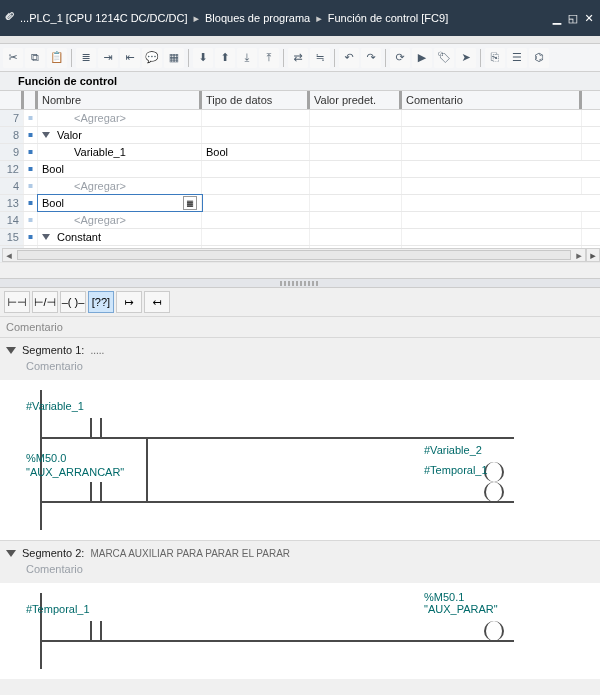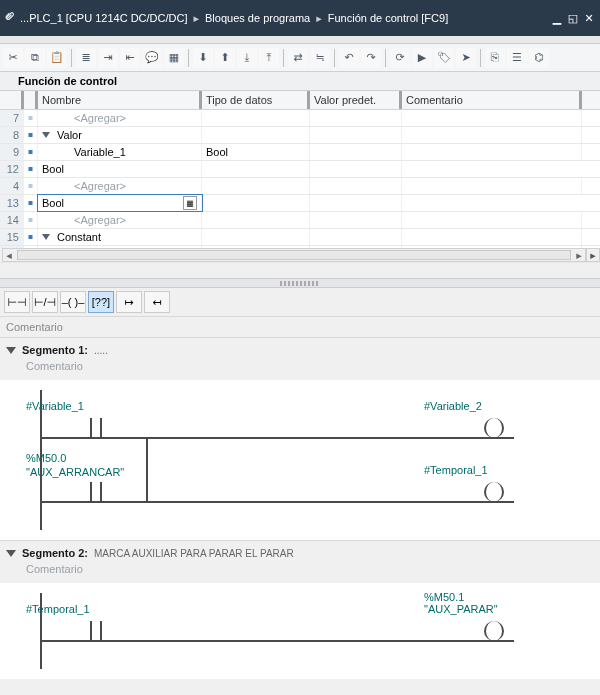--- a/index.html
+++ b/index.html
@@ -41,21 +41,21 @@
   .v-scroll-arrow { position:absolute; right:0px; top:-15px; width:14px; height:14px; background:#f0f0f0; border:1px solid #d0d0d0; display:flex;align-items:center;justify-content:center;color:#555;}
 
   .ladbar { display:flex; gap:2px; padding:3px 4px; border-bottom:1px solid #d8d8d8; }
   .ladbtn { width:26px; height:22px; border:1px solid #ccc; background:#f7f7f7; display:flex; align-items:center; justify-content:center; font-size:11px; }
   .ladbtn.sel { background:#cfe6fb; border-color:#7aa7d4; }
   .comment-line { color:#888; padding: 4px 6px; }
 
   .network { border-top: 1px solid #d8d8d8; }
   .net-head { display:flex; align-items:center; gap:6px; padding:6px 6px 2px; }
   .net-head .tri-dn { width:0;height:0;border-left:5px solid transparent;border-right:5px solid transparent;border-top:7px solid #555; }
-  .net-head .title { font-weight:bold; color:#1a1a1a; }
+  .net-head .title { font-weight:normal; color:#1a1a1a; }
   .net-head .sub { color:#666; font-size:10px; }
   .net-comment { color:#9aa0a8; padding: 2px 26px 8px; }
 
   .lad-canvas { position:relative; background:#fff; padding: 14px 26px 18px; }
   .rail { position:absolute; top:10px; bottom:10px; width:2px; background:#4a4a4a; }
   .rail.left { left:40px; }
   .rung { position:relative; height:40px; margin-top:24px; }
   .rung .wire { position:absolute; height:2px; background:#4a4a4a; top:19px; }
   .contact, .coil { position:absolute; top:0; }
   .contact .lbl, .coil .lbl { position:absolute; bottom:26px; width:140px; left:50%; transform:translateX(-50%); white-space:nowrap; font-size:11px; }
@@ -314,21 +314,21 @@
       </div>
       <div class="net-comment">Comentario</div>
       <div class="lad-canvas">
         <div class="rail left"></div>
         <div class="rung">
           <div class="wire" style="left: 14px; right: 60px;"></div>
           <div class="contact" style="left: 60px;">
             <div class="lbl lbl1" style="bottom:26px">#Variable_1</div>
             <div class="sym"></div>
           </div>
-          <div class="coil" style="right: 70px;">
+          <div class="coil" style="right: 70px; margin-top: 44px;">
             <div class="lbl">#Variable_2</div>
             <div class="sym"></div>
           </div>
         </div>
         <div class="rung">
           <div class="wire" style="left: 14px; right: 60px;"></div>
           <div class="contact" style="left: 60px;">
             <div class="lbl lbl2">%M50.0</div>
             <div class="lbl lbl1" style="bottom:24px">"AUX_ARRANCAR"</div>
             <div class="sym"></div>

